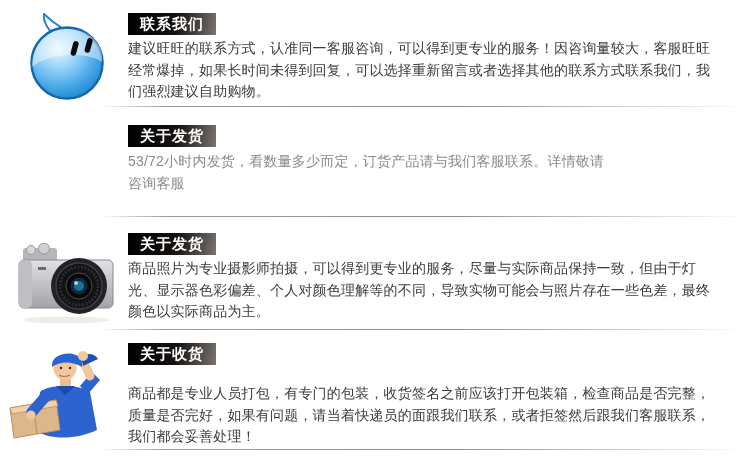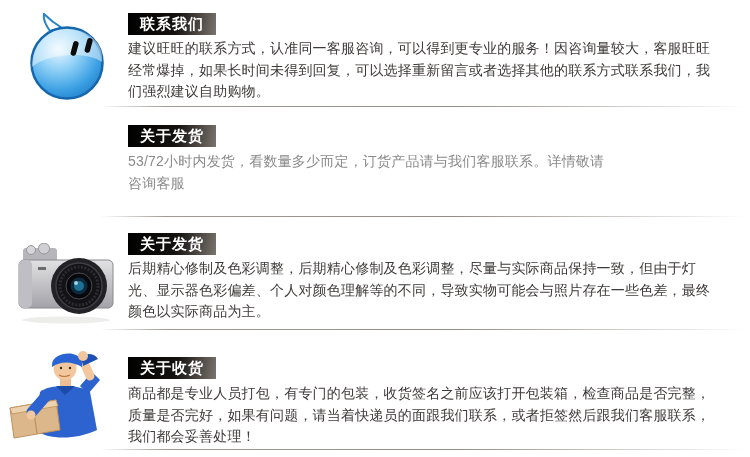--- a/index.html
+++ b/index.html
@@ -89,21 +89,21 @@
         <circle cx="63" cy="43" r="19" fill="none" stroke="#2c2c32" stroke-width="3" stroke-dasharray="2,1.5"></circle>
         <circle cx="63" cy="43" r="13" fill="#08080c" stroke="#4a4a52" stroke-width="1"></circle>
         <circle cx="63" cy="43" r="8.5" fill="#0d2a3c"></circle>
         <circle cx="63" cy="43" r="5" fill="#1d6f94"></circle>
         <circle cx="60" cy="40" r="2" fill="#bfe8f2" opacity="0.85"></circle>
       </svg>
     </div>
     <span class="tag" style="top:11px;">
       <span>关于发货</span>
     </span>
-    <p class="para" style="top: 36px; color: rgb(62, 58, 57);">后期精心修制及色彩调整，后期精心修制及色彩调整，尽量与实际商品保持一致，但由于灯
+    <p class="para" style="top: 36px; color: rgb(62, 58, 57);">商品照片为专业摄影师拍摄，可以得到更专业的服务，尽量与实际商品保持一致，但由于灯
 光、显示器色彩偏差、个人对颜色理解等的不同，导致实物可能会与照片存在一些色差，最终
 颜色以实际商品为主。</p>
   </div>
   <div class="divider" style="top:329px;"></div>
 
   <div class="section" style="top:336px;height:121px;">
     <div class="icon" style="left:4px;top:6px;">
       <svg width="118" height="100" viewBox="0 0 118 100">
         <path d="M36,50 C44,42 76,42 86,50 L93,88 C72,98 44,98 31,88 Z" fill="#2d63cf"></path>
         <polygon points="84,52 96,38 88,30 76,44" fill="#2d63cf"></polygon>
@@ -119,21 +119,21 @@
         <path d="M52,44 L61,53 L71,44 Z" fill="#1c4aa8"></path>
         <ellipse cx="61" cy="26" rx="11.5" ry="12.5" fill="#f2c79e"></ellipse>
         <path d="M55,33 Q60,36 66,33" stroke="#b9793e" stroke-width="1.2" fill="none"></path>
         <circle cx="57" cy="26" r="1.2" fill="#3a2a1a"></circle>
         <circle cx="66" cy="26" r="1.2" fill="#3a2a1a"></circle>
         <path d="M48,23 C48,10 75,7 78,20 L78,25 C68,19 56,19 48,25 Z" fill="#2a63d4"></path>
         <path d="M75,15 C83,10 91,12 94,17 L79,24 C79,21 77,17 75,15 Z" fill="#1e4fb4"></path>
         <circle cx="79" cy="14" r="5" fill="#f2c79e"></circle>
       </svg>
     </div>
-    <span class="tag" style="top:21px;text-align:right;">
+    <span class="tag" style="top:7px;text-align:right;">
       <span>关于收货</span>
     </span>
     <p class="para" style="top: 47px; color: rgb(62, 58, 57);">商品都是专业人员打包，有专门的包装，收货签名之前应该打开包装箱，检查商品是否完整，
 质量是否完好，如果有问题，请当着快递员的面跟我们联系，或者拒签然后跟我们客服联系，
 我们都会妥善处理！</p>
   </div>
   <div class="divider" style="top:449px;"></div>
 
 </div>
 

